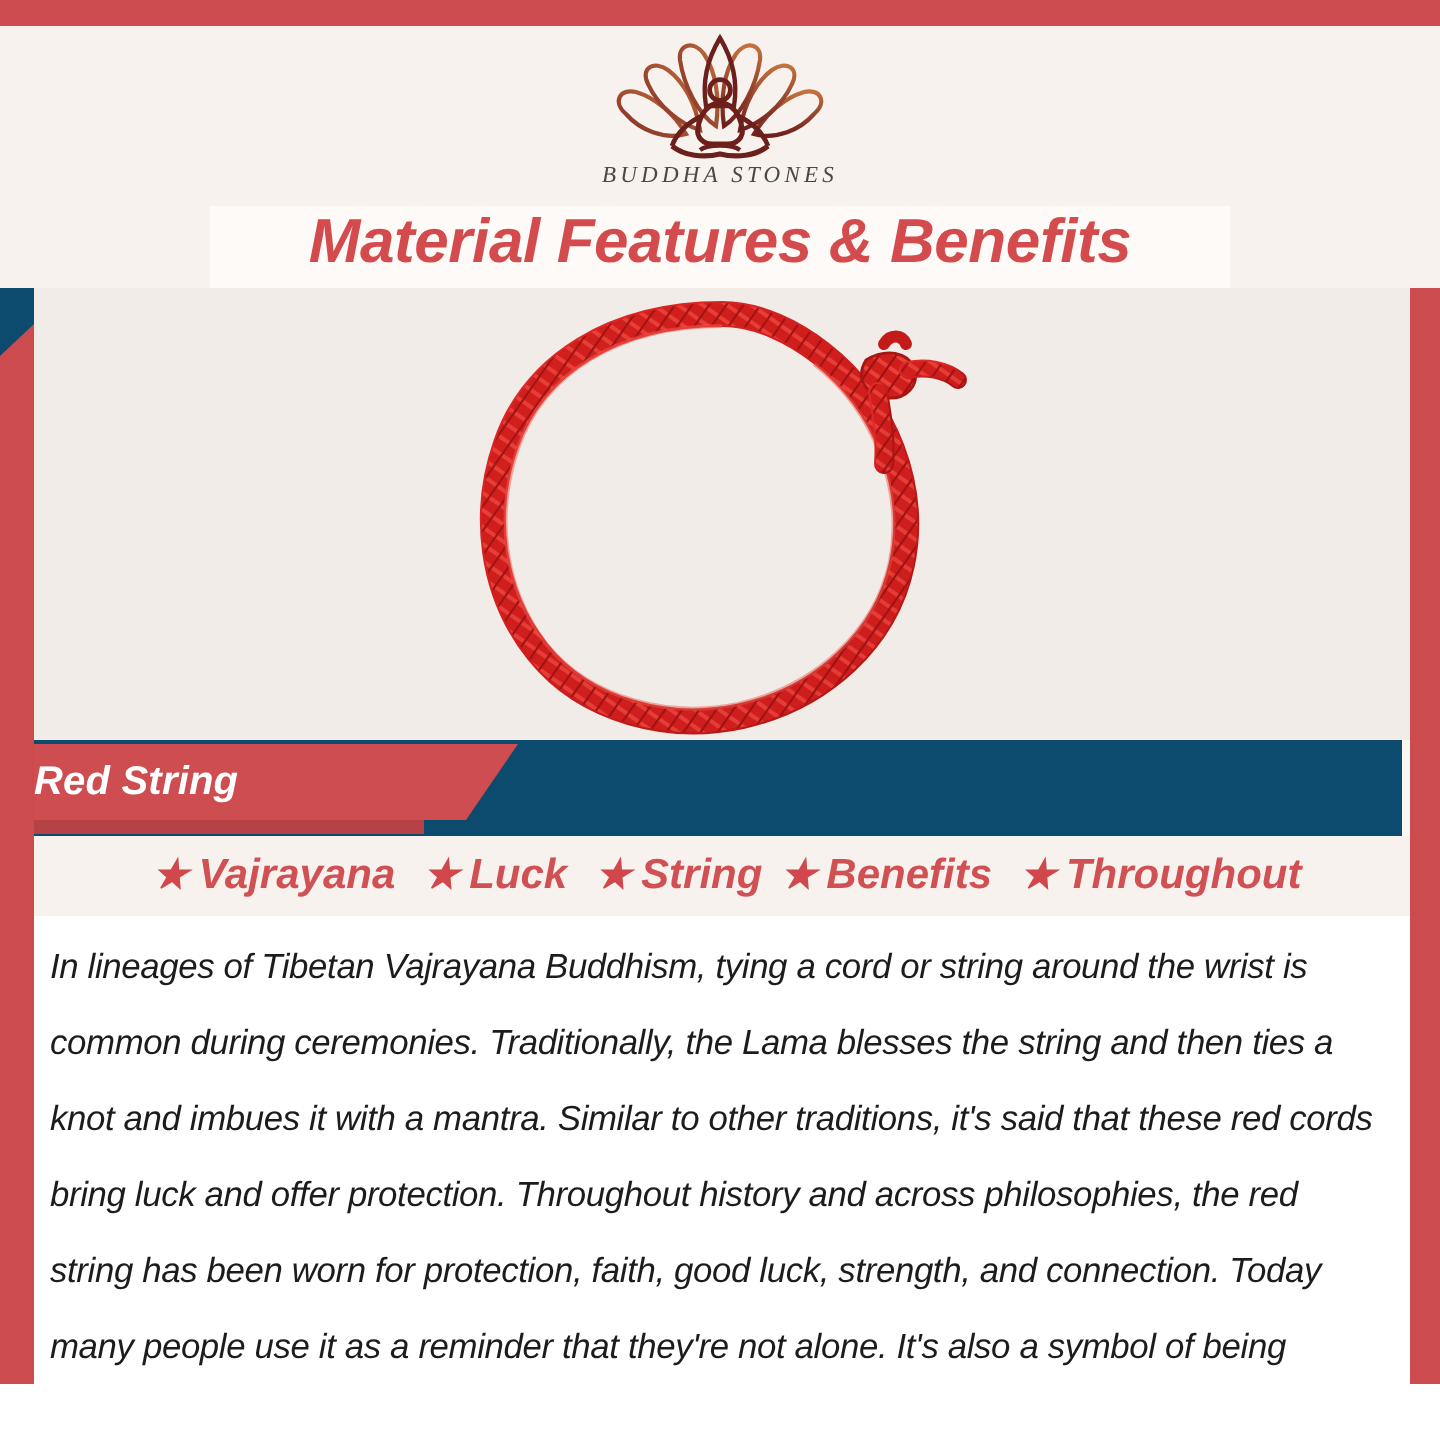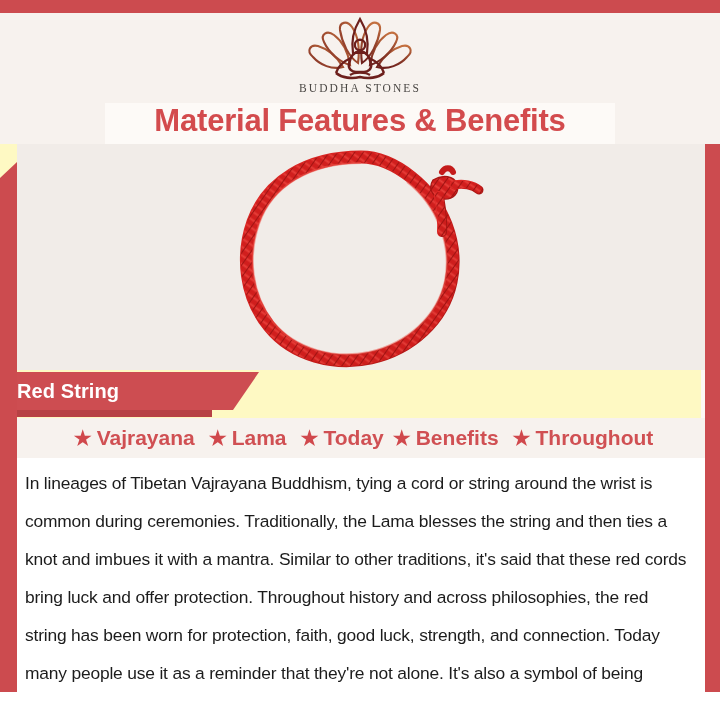--- a/index.html
+++ b/index.html
@@ -8,21 +8,22 @@
     background: #ffffff;
   }
   body {
     font-family: "Liberation Sans", sans-serif;
   }
   #infographic {
     position: relative;
     width: 720px;
     height: 692px;
     overflow: hidden;
-    background: #fef9c3;
+    background: #0c4a6e;
+    font-style: italic;
   }
 
   
   .frame-top {
     position: absolute;
     left: 0; top: 0;
     width: 720px; height: 13px;
     background: #cc4b4f;
   }
   .frame-right {
@@ -301,25 +302,25 @@
     <span>Red String</span>
   </div>
 
   <div class="benefits">
     <span class="benefit">
       <span class="star">★</span>
       <span>Vajrayana</span>
     </span>
     <span class="benefit">
       <span class="star">★</span>
-      <span>Lama</span>
+      <span>Luck</span>
     </span>
     <span class="benefit tight">
       <span class="star">★</span>
-      <span>Today</span>
+      <span>String</span>
     </span>
     <span class="benefit">
       <span class="star">★</span>
       <span>Benefits</span>
     </span>
     <span class="benefit tight">
       <span class="star">★</span>
       <span>Throughout</span>
     </span>
   </div>

